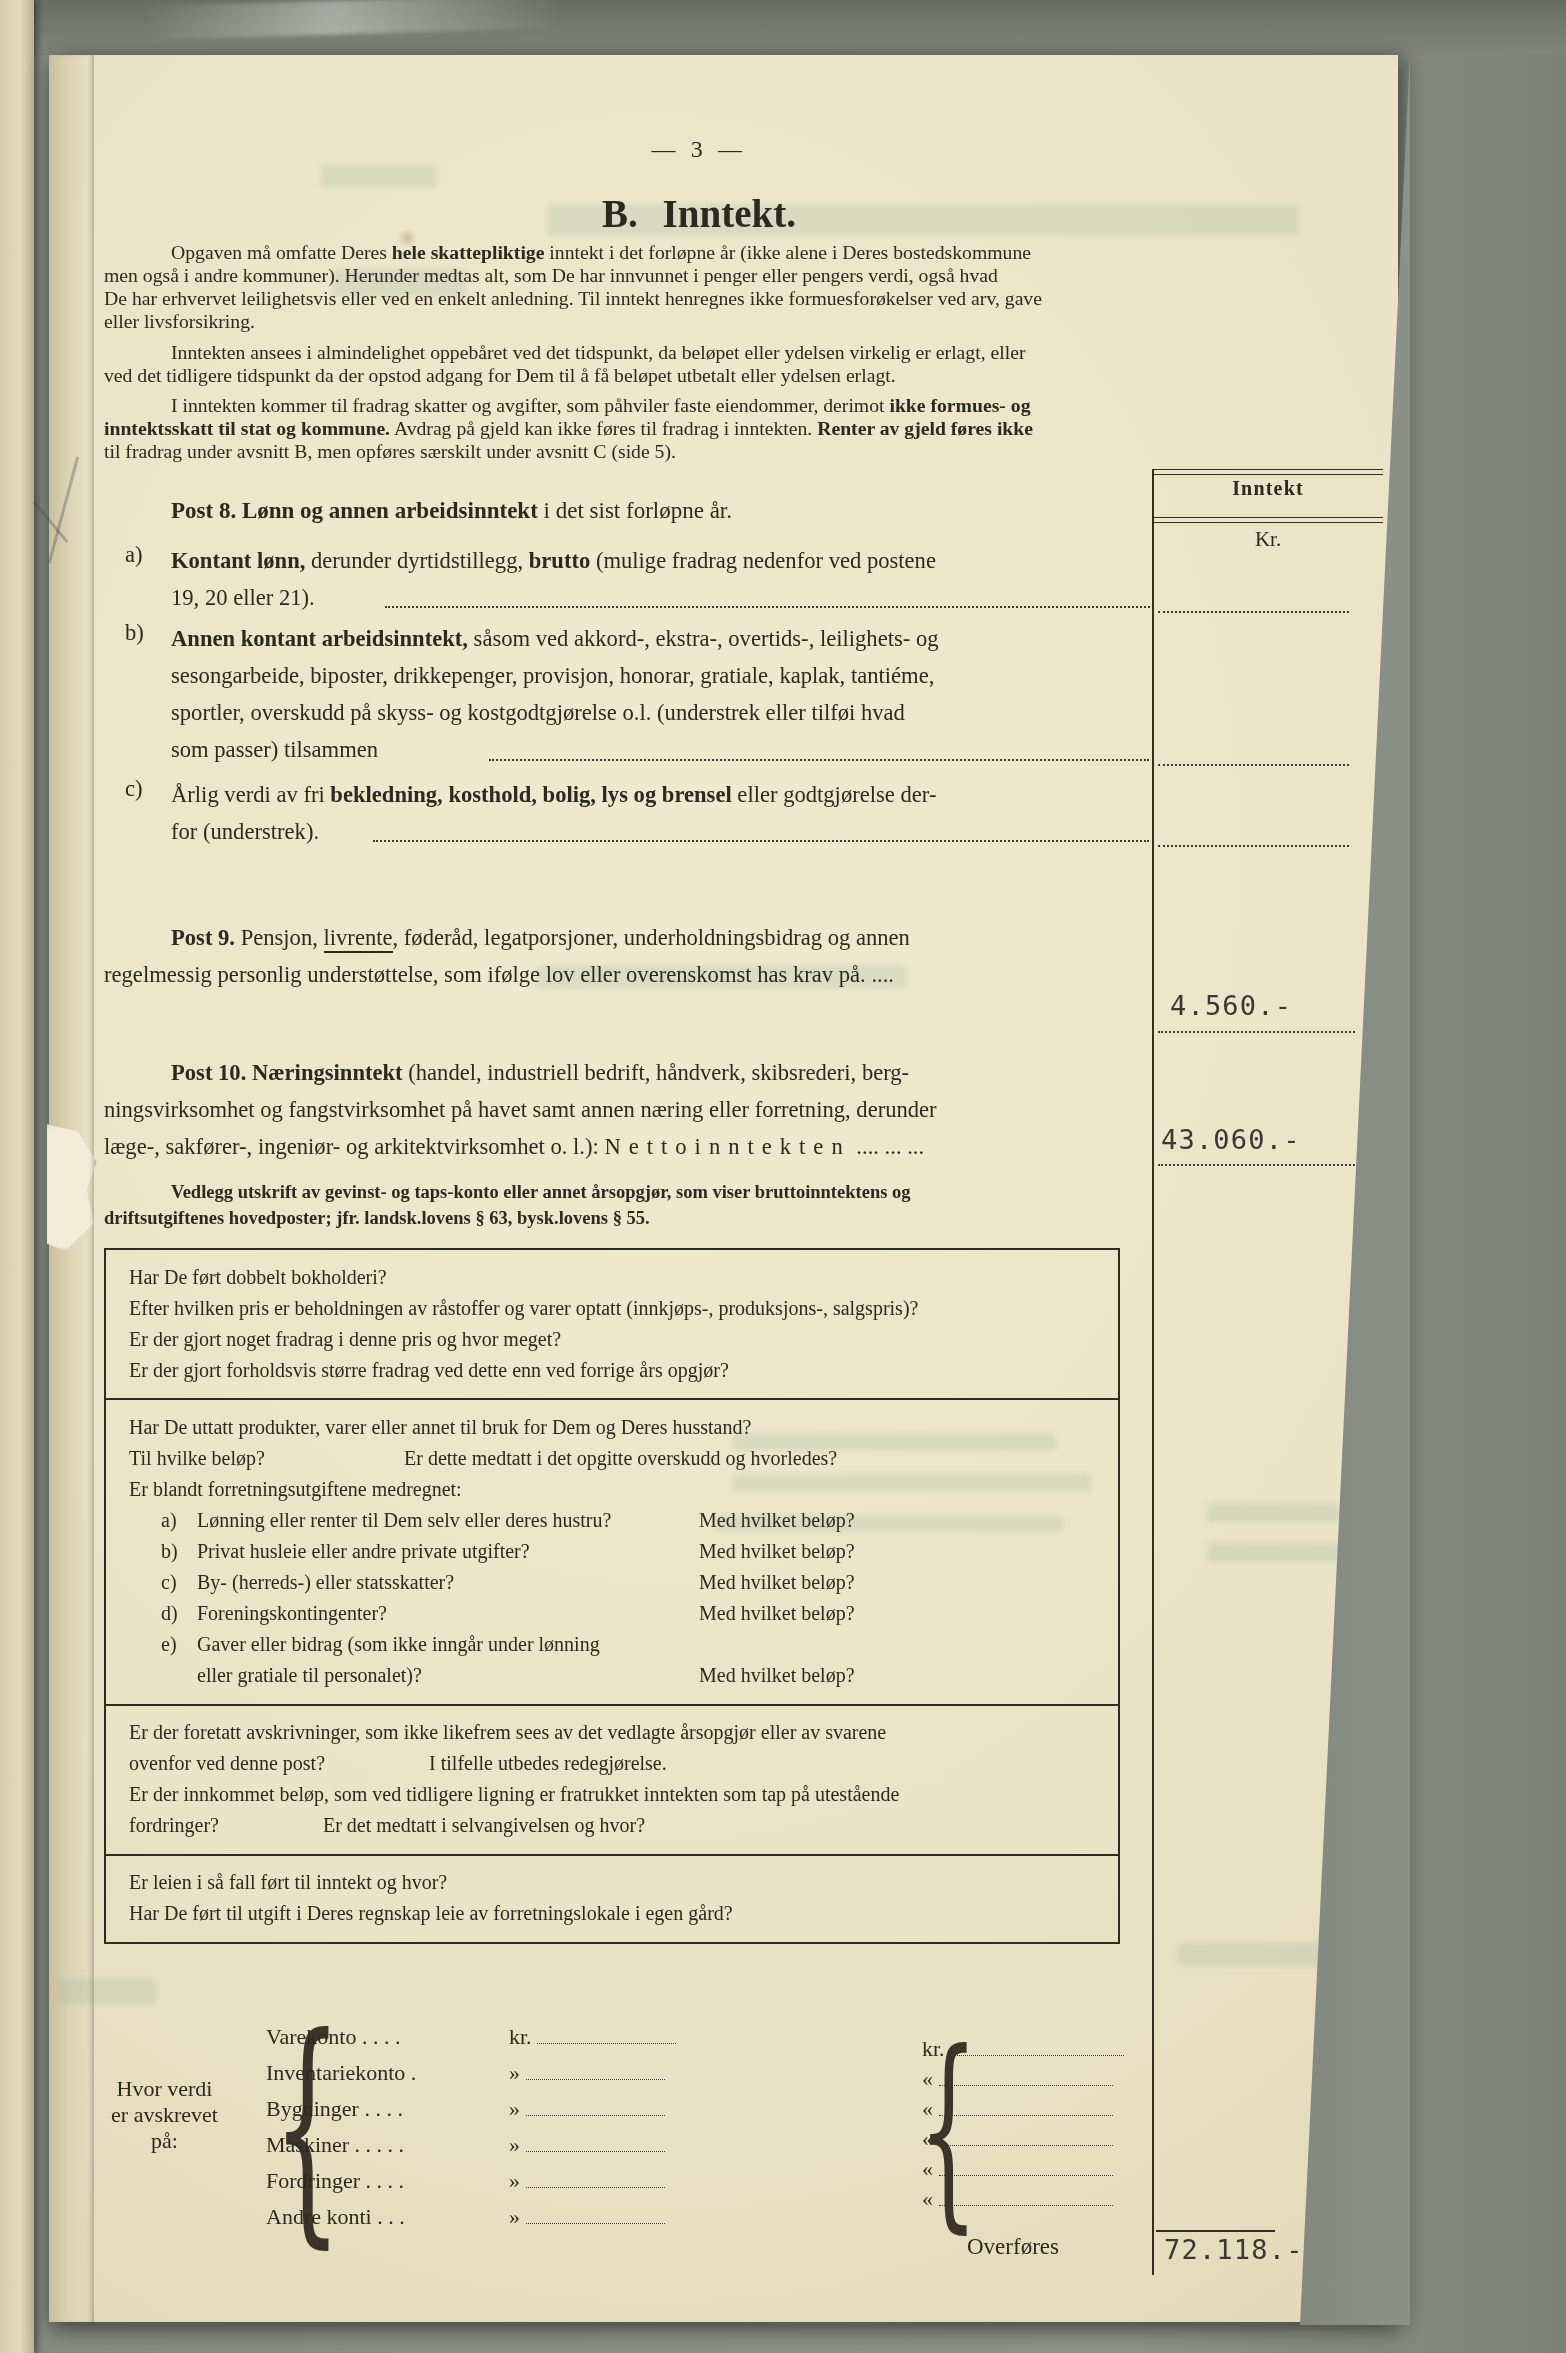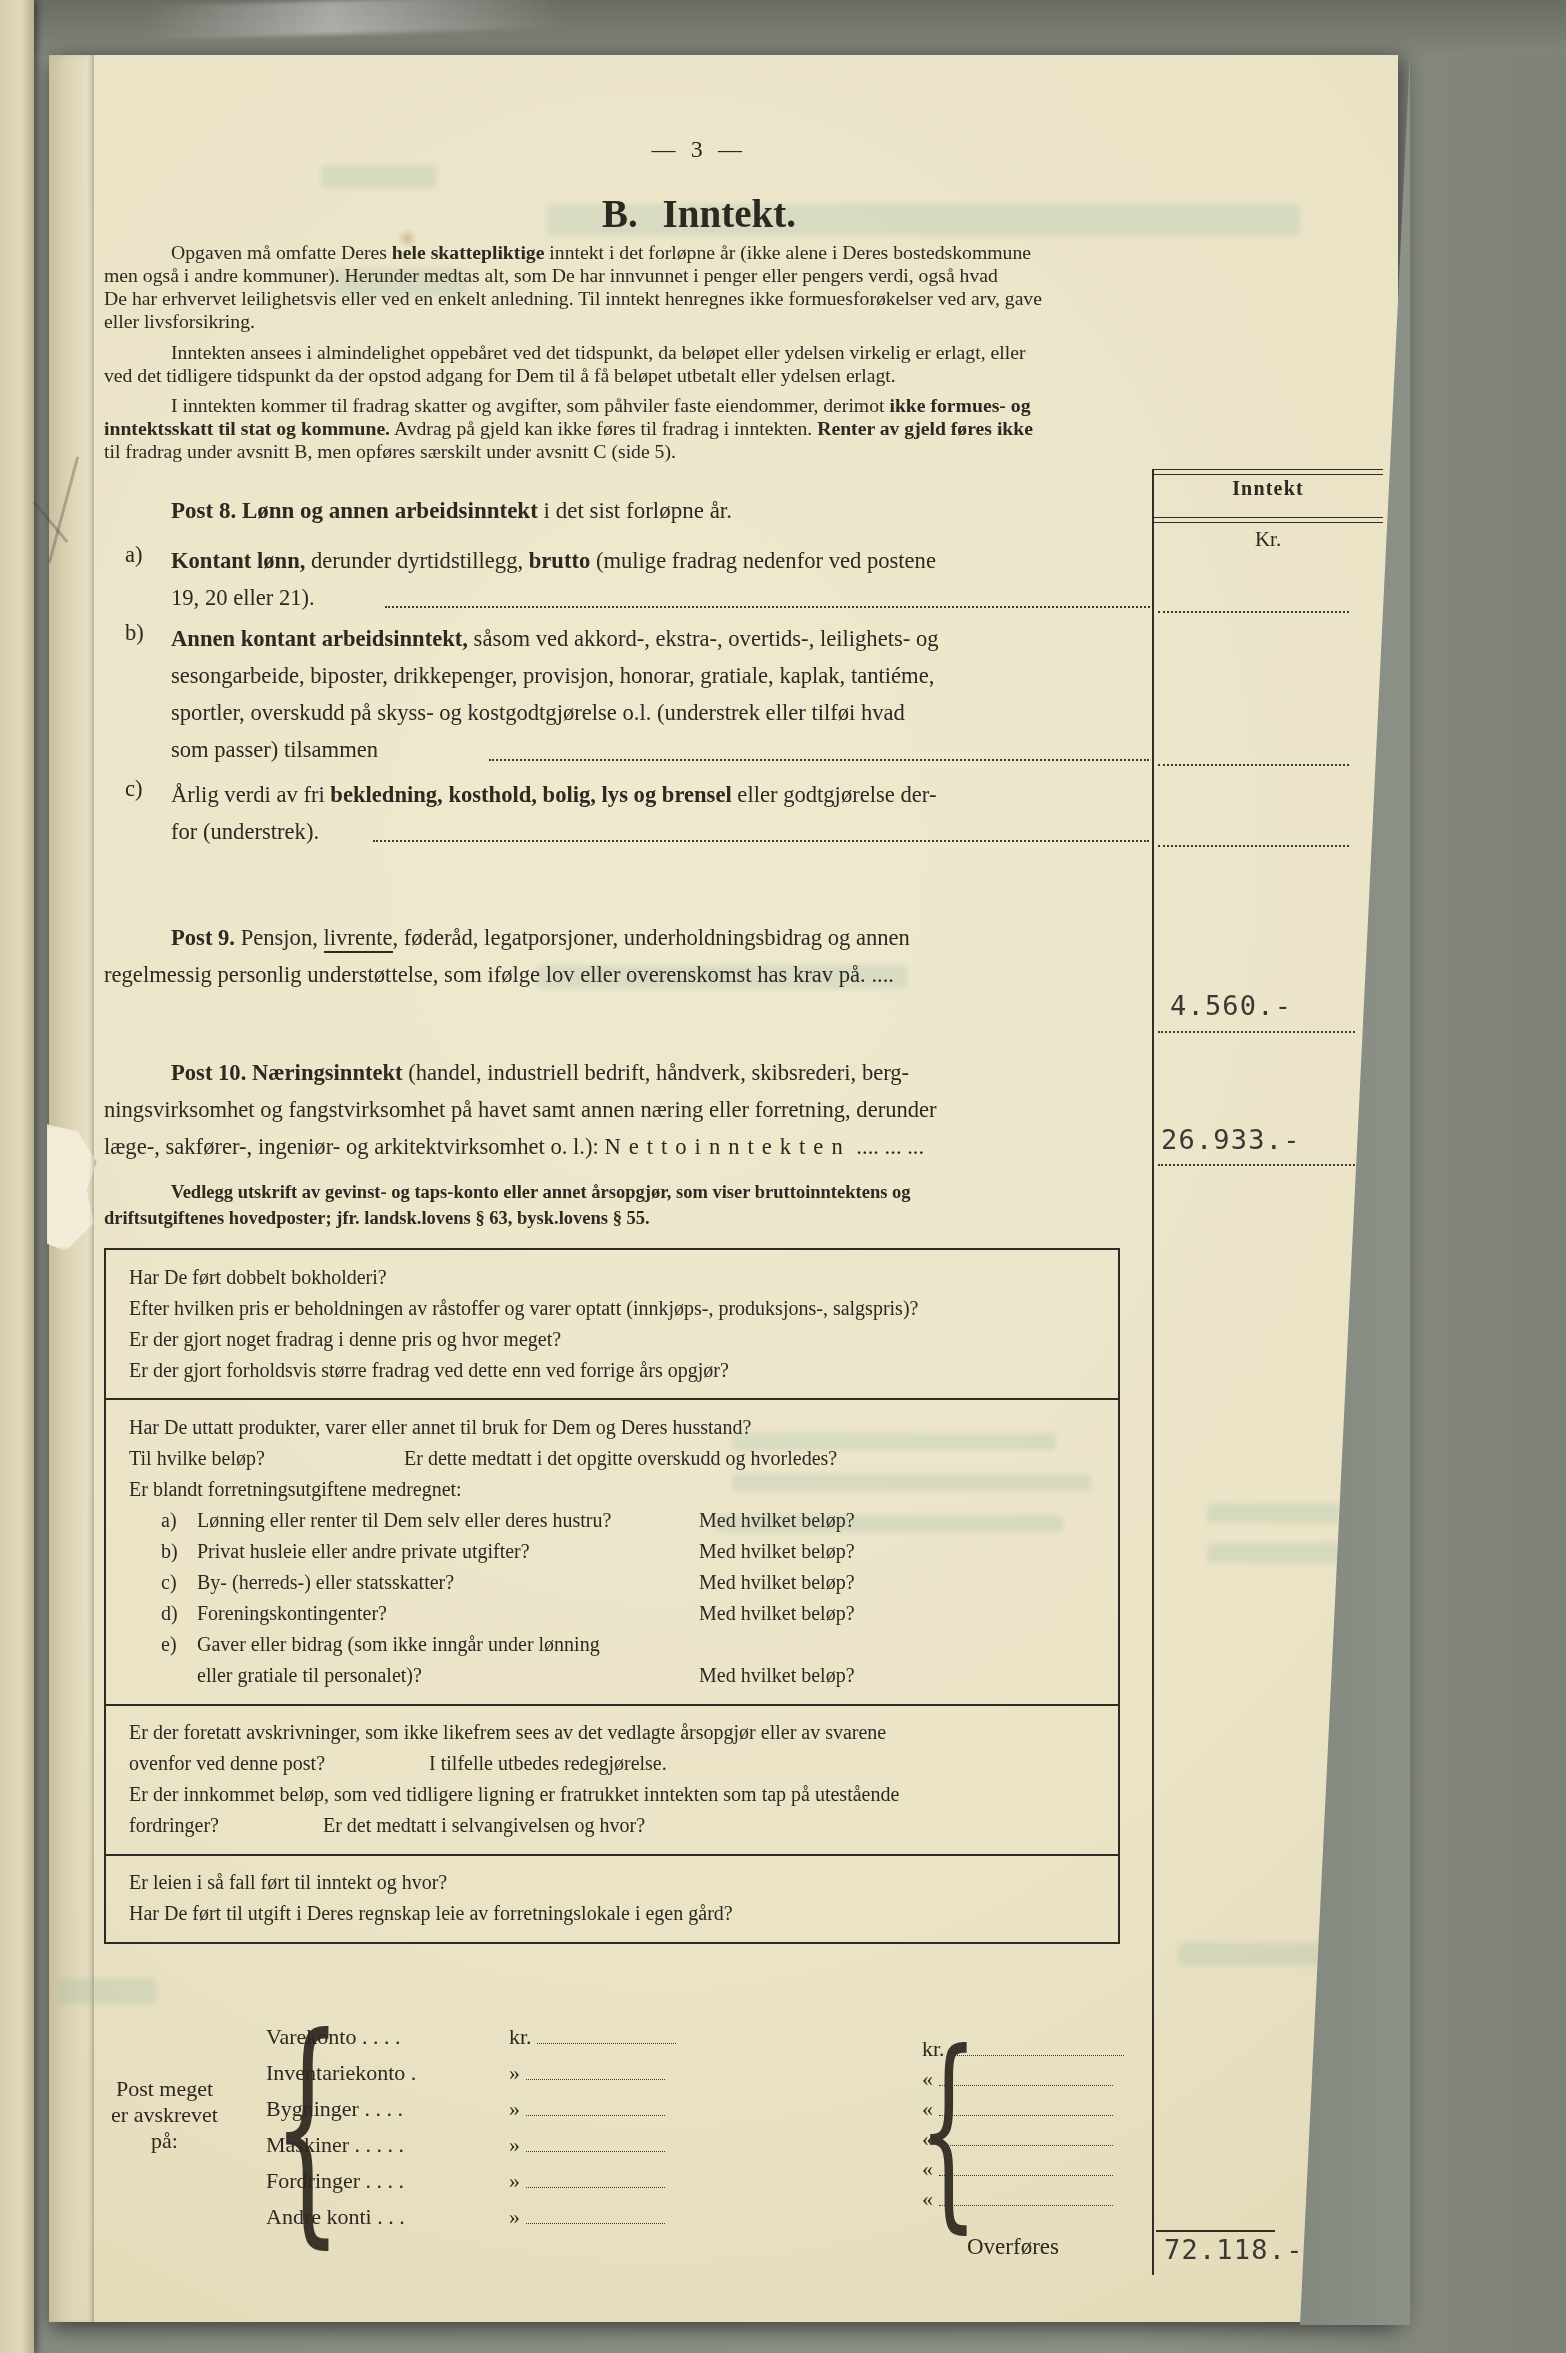--- a/index.html
+++ b/index.html
@@ -141,21 +141,21 @@
     <div class="abs p8item" style="top:721px;">Årlig verdi av fri <b>bekledning, kosthold, bolig, lys og brensel</b> eller godtgjørelse der-<br>for (understrek).</div>
     <div class="leader" style="left:324px;top:785px;width:776px;"></div>
     <div class="vline-dot" style="top:790px;"></div>
 
 
     <div class="abs post" style="top:864px;"><b>Post 9.</b> Pensjon, <u>livrente</u>, føderåd, legatporsjoner, underholdningsbidrag og annen<br>regelmessig personlig understøttelse, som ifølge lov eller overenskomst has krav på. ....</div>
     <div class="amount" style="left:1121px;top:935px;">4.560.-</div>
     <div class="vline-dot" style="top:976px;width:197px;"></div>
 
     <div class="abs post" style="top:999px;"><b>Post 10. Næringsinntekt</b> (handel, industriell bedrift, håndverk, skibsrederi, berg-<br>ningsvirksomhet og fangstvirksomhet på havet samt annen næring eller forretning, derunder<br>læge-, sakfører-, ingeniør- og arkitektvirksomhet o. l.): <span class="ls">Nettoinntekten</span> .... ... ...</div>
-    <div class="amount" style="left:1112px;top:1069px;">26.933.-</div>
+    <div class="amount" style="left:1112px;top:1069px;">43.060.-</div>
     <div class="vline-dot" style="top:1109px;width:197px;"></div>
 
     <div class="abs note">Vedlegg utskrift av gevinst- og taps-konto eller annet årsopgjør, som viser bruttoinntektens og<br>driftsutgiftenes hovedposter; jfr. landsk.lovens § 63, bysk.lovens <b>§ 55.</b></div>
 
     <div class="abs qbox">
       <section>
         <p>Har De ført dobbelt bokholderi?</p>
         <p class="gap-after">Efter hvilken pris er beholdningen av råstoffer og varer optatt (innkjøps-, produksjons-, salgspris)?</p>
         <p>Er der gjort noget fradrag i denne pris og hvor meget?</p>
         <p>Er der gjort forholdsvis større fradrag ved dette enn ved forrige års opgjør?</p>
@@ -177,21 +177,21 @@
         <p>Er der innkommet beløp, som ved tidligere ligning er fratrukket inntekten som tap på utestående</p>
         <p><span>fordringer?</span><span class="gapspan"></span><span>Er det medtatt i selvangivelsen og hvor?</span></p>
       </section>
       <section>
         <p>Er leien i så fall ført til inntekt og hvor?</p>
         <p>Har De ført til utgift i Deres regnskap leie av forretningslokale i egen gård?</p>
       </section>
     </div>
 
     <div class="sidelabel" style="left:49px;top:2021px;width:133px;">
-      <div>Post meget</div>
+      <div>Hvor verdi</div>
       <div>er avskrevet</div>
       <div>på:</div>
     </div>
     <div class="brace" style="left:181px;top:1956px;font-size:243px;line-height:232px;transform:scaleX(.45);">{</div>
 
     <div class="dep-row" style="left:217px;top:1969px;"><span class="dep-label">Varekonto . . . .</span><span>kr.</span><span class="dotfill" style="width:139px;"></span></div>
     <div class="dep-row" style="left:217px;top:2005px;"><span class="dep-label">Inventariekonto .</span><span>»</span><span class="dotfill" style="width:139px;"></span></div>
     <div class="dep-row" style="left:217px;top:2041px;"><span class="dep-label">Bygninger . . . .</span><span>»</span><span class="dotfill" style="width:139px;"></span></div>
     <div class="dep-row" style="left:217px;top:2077px;"><span class="dep-label">Maskiner . . . . .</span><span>»</span><span class="dotfill" style="width:139px;"></span></div>
     <div class="dep-row" style="left:217px;top:2113px;"><span class="dep-label">Fordringer . . . .</span><span>»</span><span class="dotfill" style="width:139px;"></span></div>

